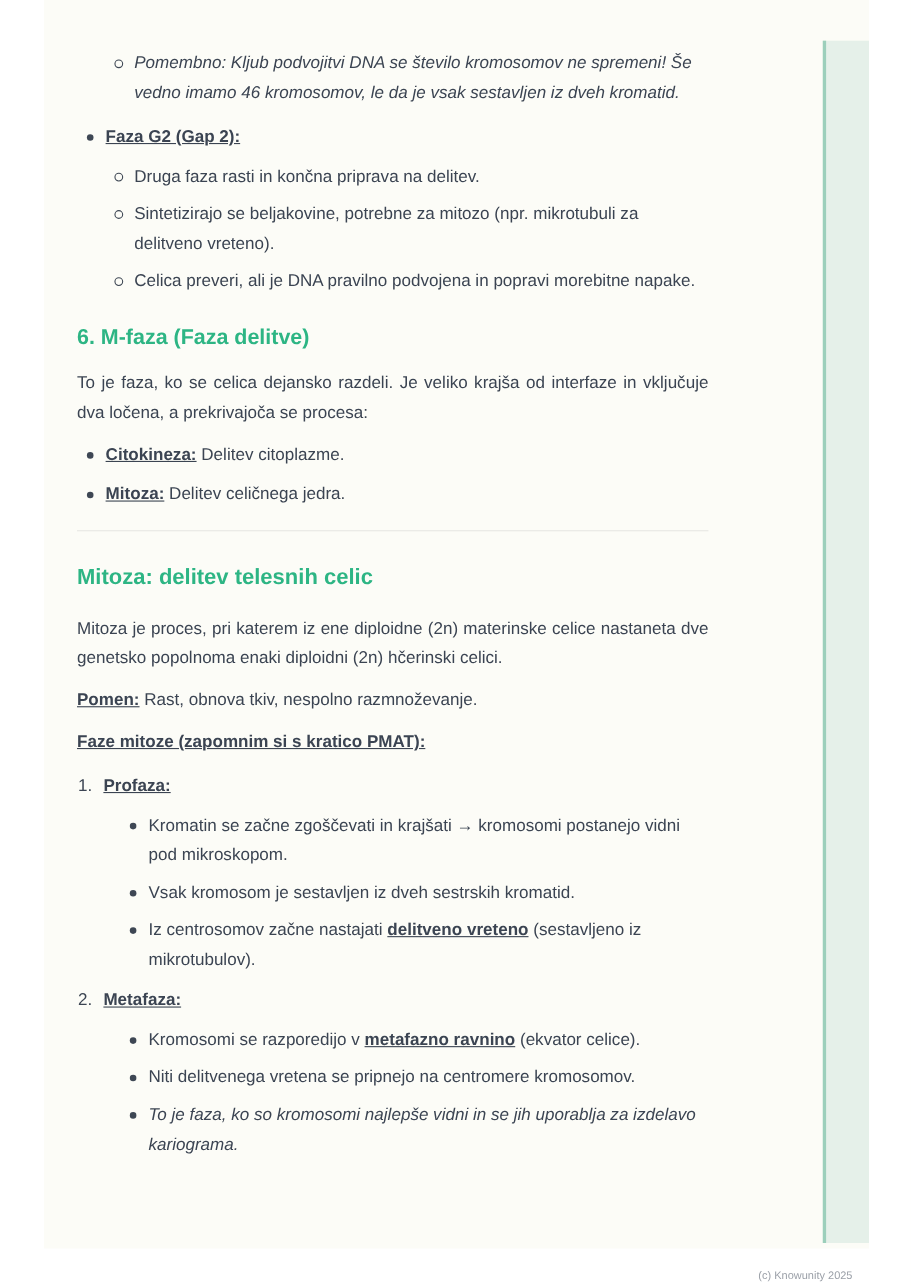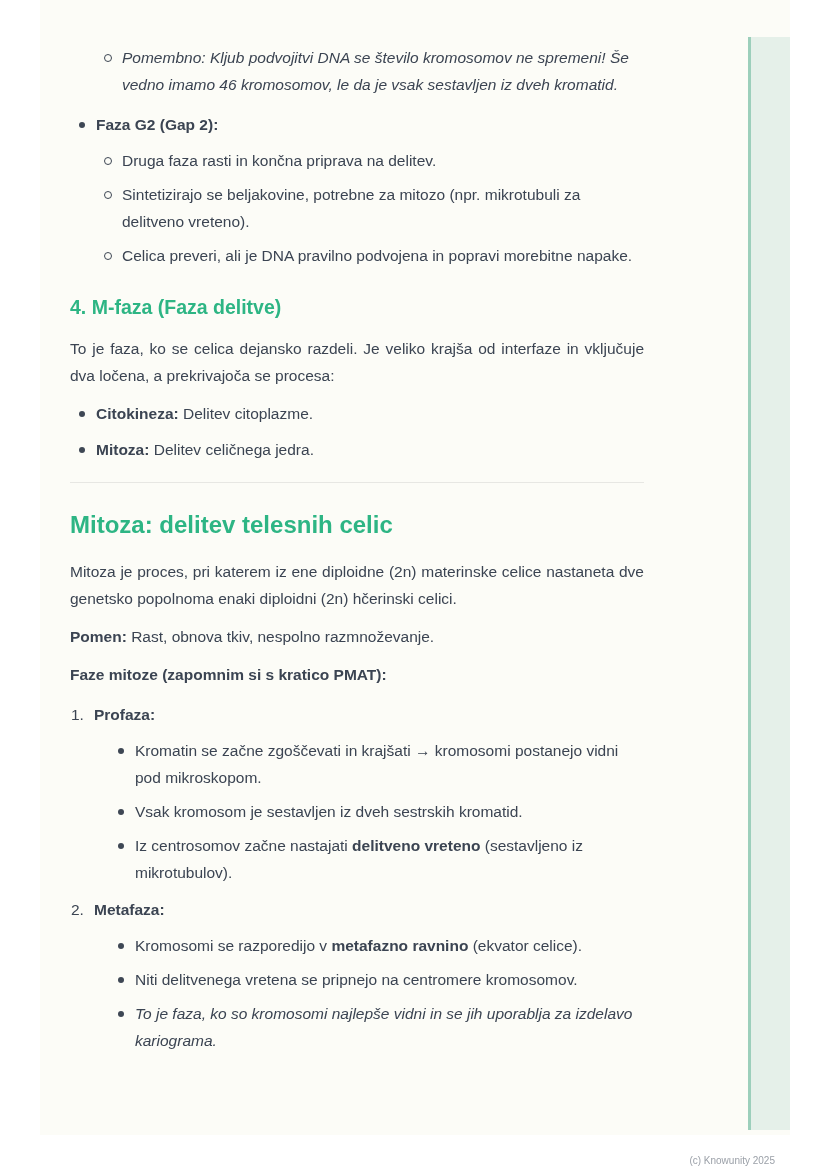--- a/index.html
+++ b/index.html
@@ -13,25 +13,25 @@
   .accent-bar{
     position:absolute;left:748px;top:37px;width:42px;height:1093px;
     background:#e5f0e9;border-left:3px solid #9ccfbb;box-sizing:border-box;z-index:1;
   }
   .content{
     position:absolute;left:70px;top:4px;width:574px;padding-top:40px;
     font-size:15.5px;line-height:27px;z-index:2;
   }
   p{margin:0 0 11px;}
   .just{text-align:justify;}
-  .b{font-weight:bold;}
+  .b{font-weight:bold;text-decoration:underline;}
   .it{font-style:italic;}
   h2,h3{color:#2db584;font-weight:bold;}
   h3{font-size:19.5px;line-height:26px;margin:25px 0 15px;}
-  h2{font-size:24px;line-height:32px;margin:26px 0 17px;}
+  h2{font-size:20px;line-height:32px;margin:26px 0 17px;}
   hr{border:none;border-top:1px solid #e7e7e3;margin:19px 0 0;}
   ul,ol{list-style:none;margin:0;padding:0;}
   li{position:relative;}
   
   .note-list{margin:0 0 13px;}
   .note-list>li{padding-left:52px;margin-bottom:7px;}
   .note-list>li::before{
     content:"";position:absolute;left:34px;top:10px;width:6px;height:6px;
     border:1.5px solid #3e4754;border-radius:50%;
   }
@@ -89,21 +89,21 @@
           <li>
             <span>Sintetizirajo se beljakovine, potrebne za mitozo (npr. mikrotubuli za delitveno vreteno).</span>
           </li>
           <li>
             <span>Celica preveri, ali je DNA pravilno podvojena in popravi morebitne napake.</span>
           </li>
         </ul>
       </li>
     </ul>
 
-    <h3>4. M-faza (Faza delitve)</h3>
+    <h3>6. M-faza (Faza delitve)</h3>
 
     <p class="just">To je faza, ko se celica dejansko razdeli. Je veliko krajša od interfaze in vključuje dva ločena, a prekrivajoča se procesa:</p>
 
     <ul class="l1">
       <li>
         <span class="b">Citokineza:</span><span> Delitev citoplazme.</span>
       </li>
       <li>
         <span class="b">Mitoza:</span><span> Delitev celičnega jedra.</span>
       </li>

